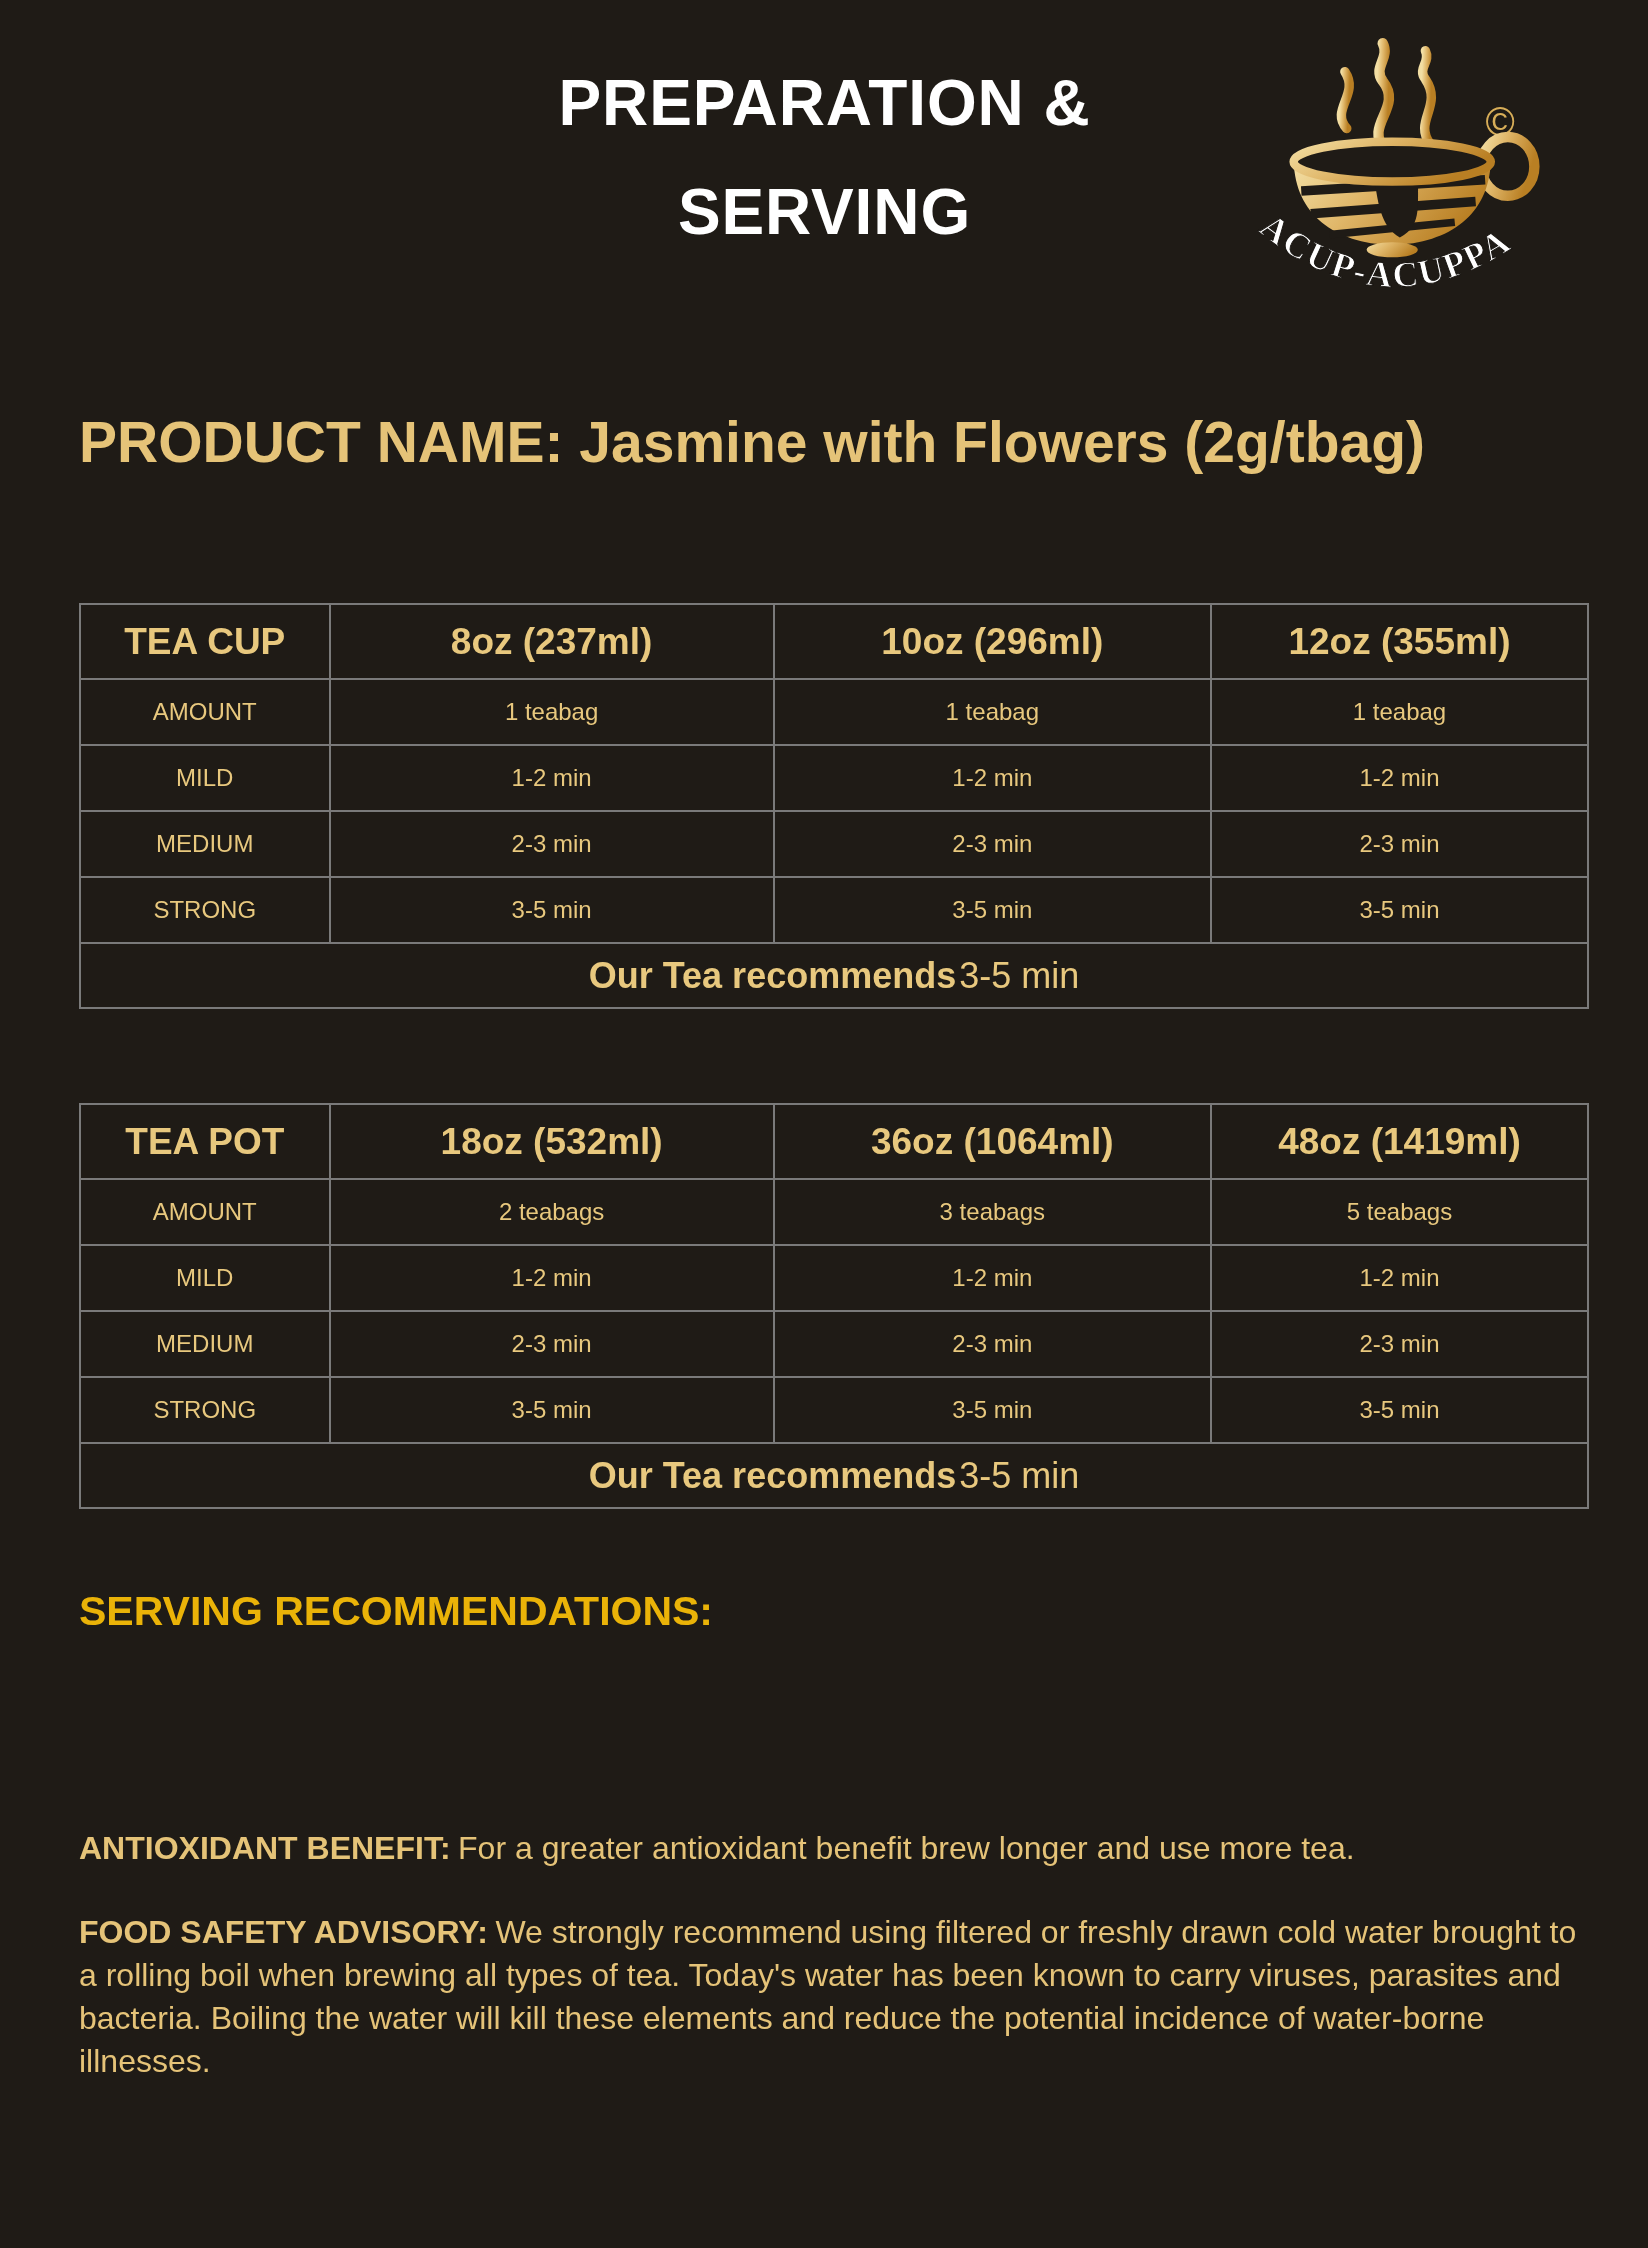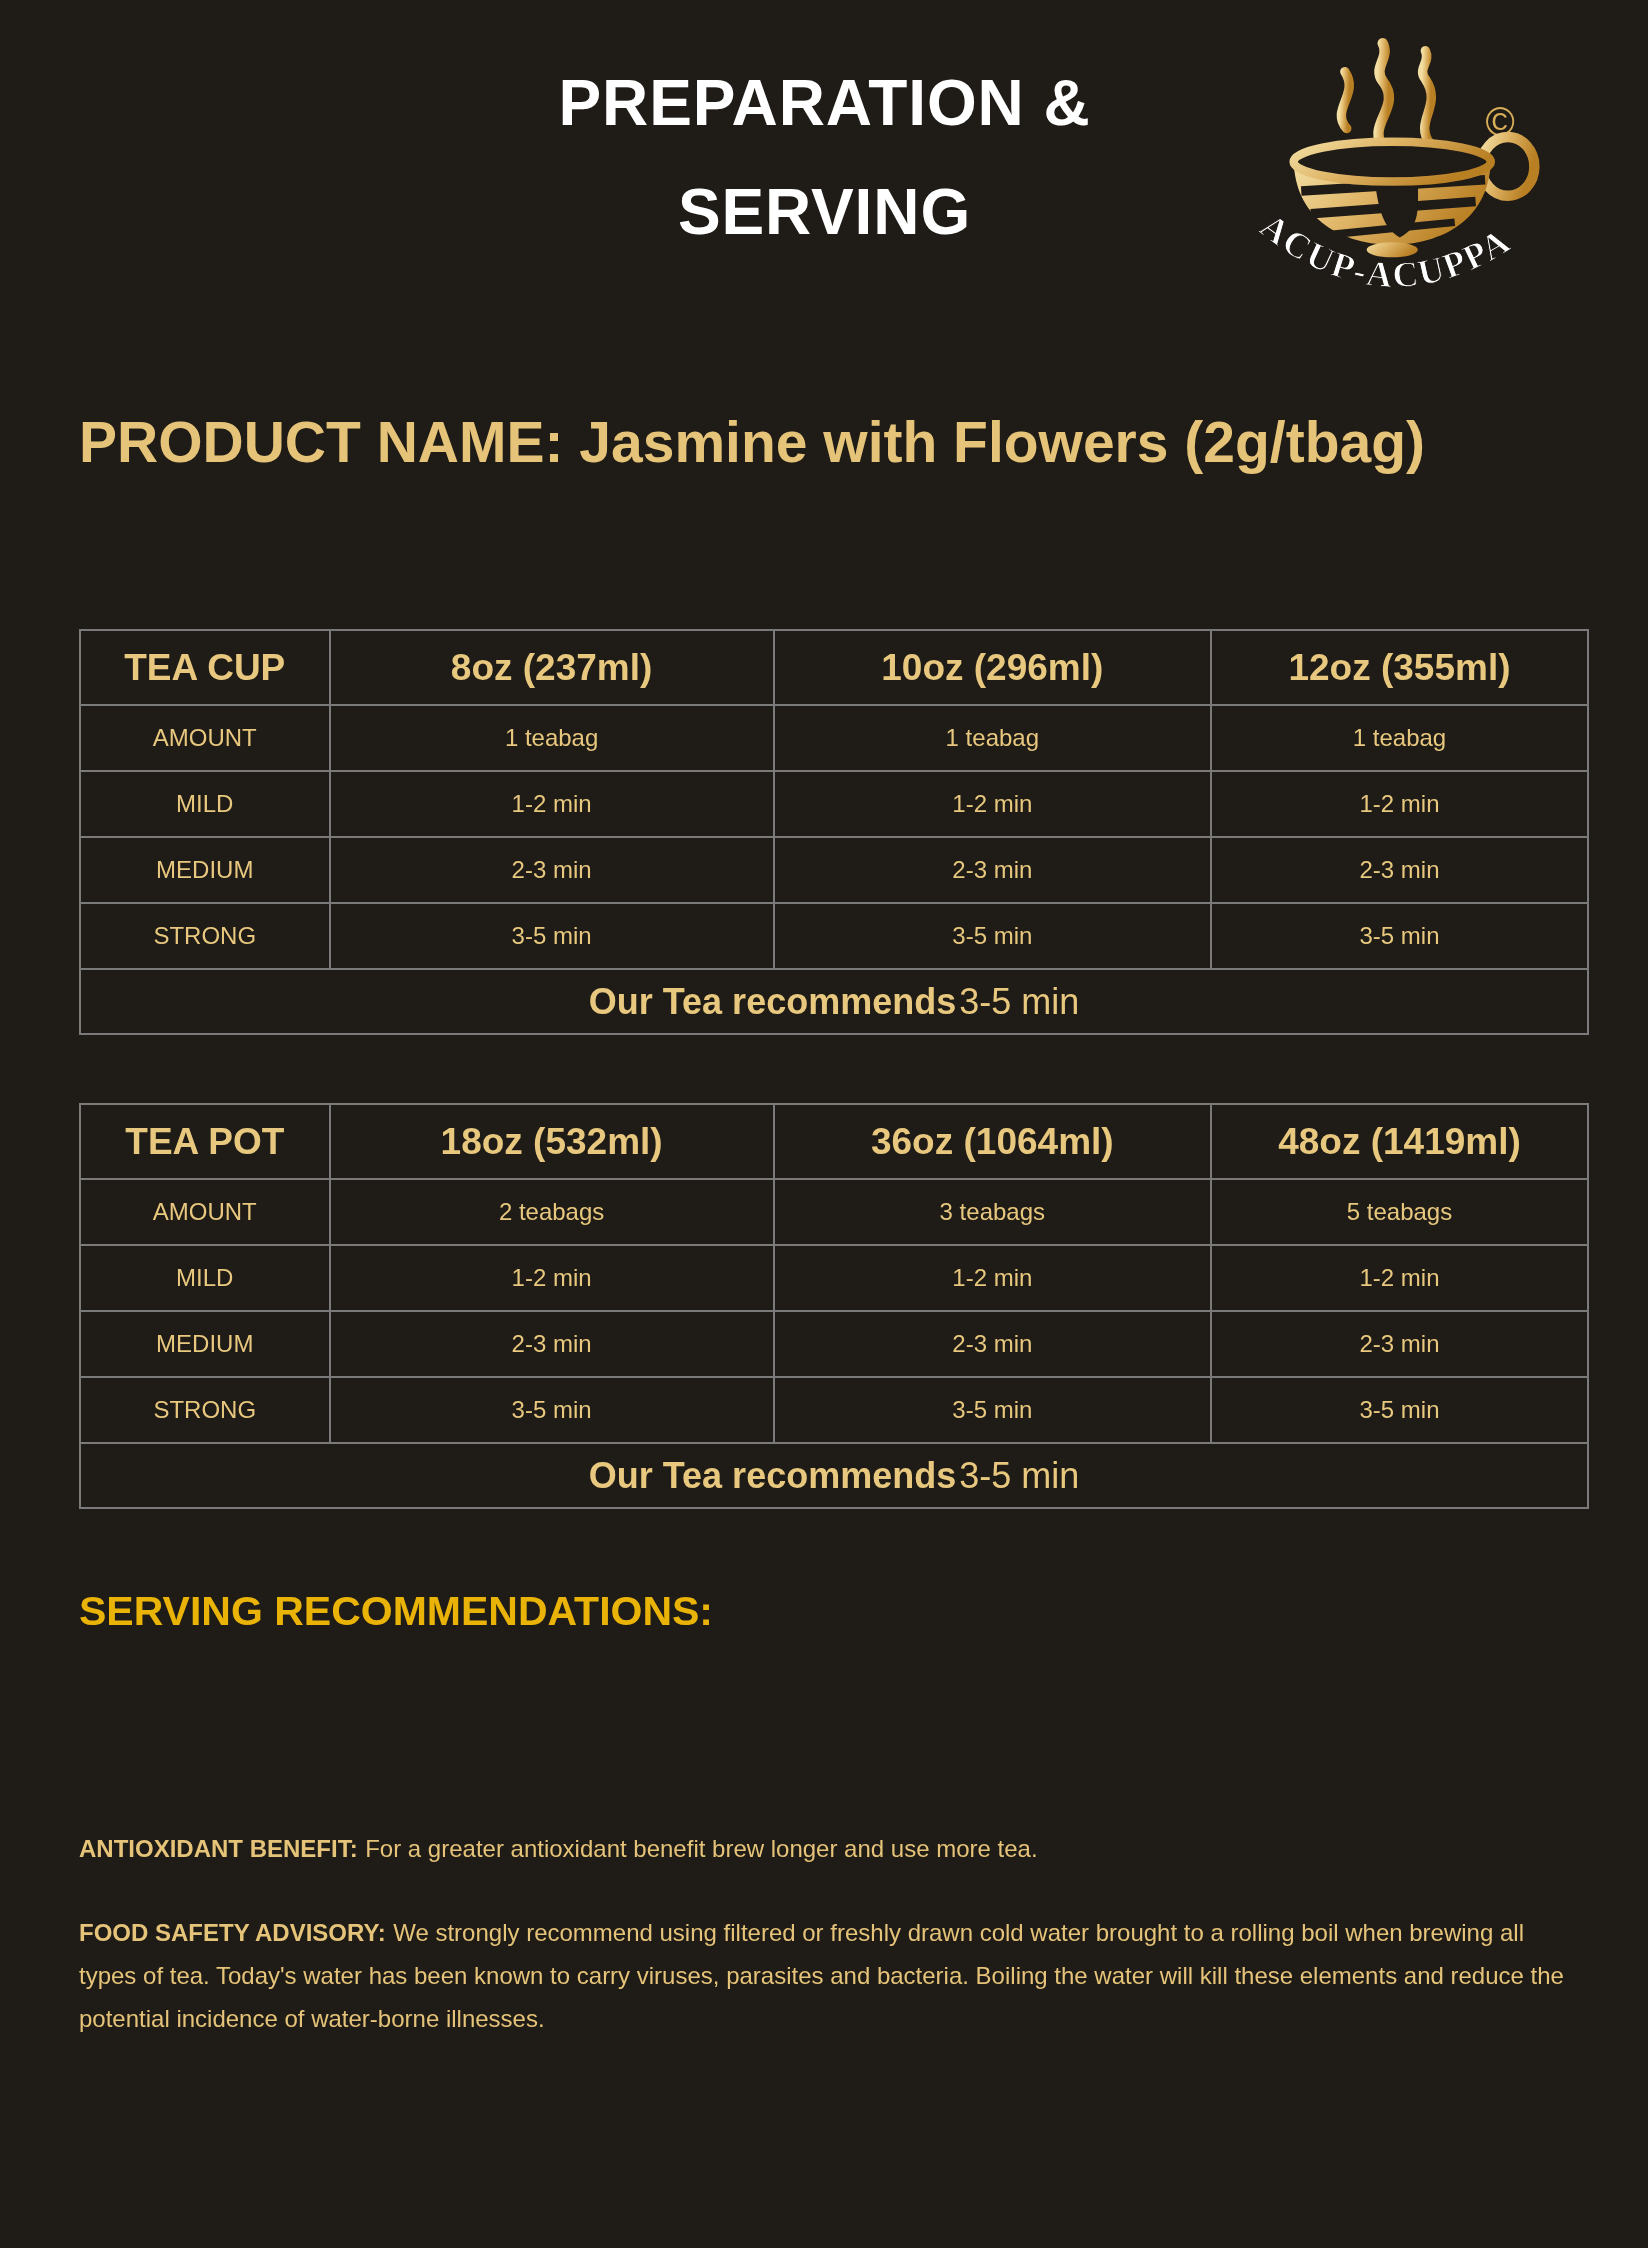--- a/index.html
+++ b/index.html
@@ -31,21 +31,21 @@
     color:#e8c87e;
   }
   table.gt td,table.gt th{
     border:2.8px solid #7a7a7a;
     text-align:center;vertical-align:middle;
     padding:0 5.6px;
     font-weight:normal;
     font-size:24px;
   }
   table.gt th{font-weight:bold;font-size:37px;}
-  .t1{top:629px;}
+  .t1{top:603px;}
   .t2{top:1103px;}
   .t1 tr.hdr,.t2 tr.hdr{height:75px;}
   .t1 tr.row,.t2 tr.row{height:66px;}
   .t1 tr.ftr,.t2 tr.ftr{height:65px;}
   tr.ftr td{font-size:36px;}
   tr.ftr .b{font-weight:bold;margin-right:3px;}
   col.c1{width:16.55%;}
   col.c2{width:29.45%;}
   col.c3{width:29.0%;}
   col.c4{width:25.0%;}
@@ -55,21 +55,21 @@
     font-size:41px;font-weight:bold;color:#eab308;margin-top:31px;
   }
   .t3{top:1636px;}
   .t3 tr.hdr{height:60px;}
   .t3 tr.row{height:61px;}
   .t3 th{font-size:29px;}
   .t3 td{font-size:29px;}
   
   .note{
     position:absolute;left:79px;width:1508px;
-    font-size:24px;line-height:43px;color:#e5c378;
+    font-size:32px;line-height:43px;color:#e5c378;
   }
   .note .lbl{font-weight:bold;margin-right:7.5px;}
   .note1{top:1827px;}
   .note2{top:1911px;width:1499px;}
 </style>
 </head>
 <body>
 
 <div class="page">
 

